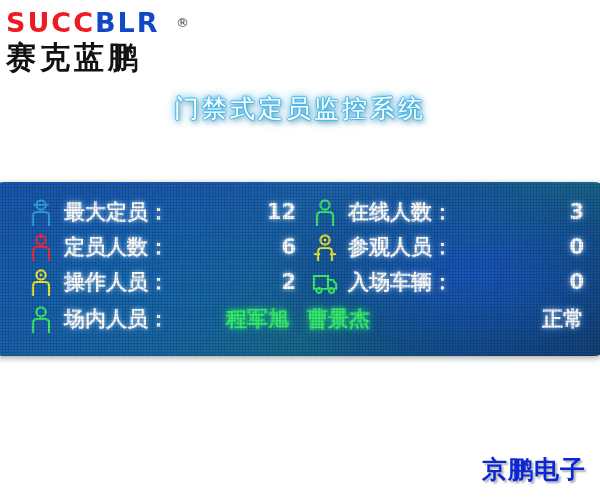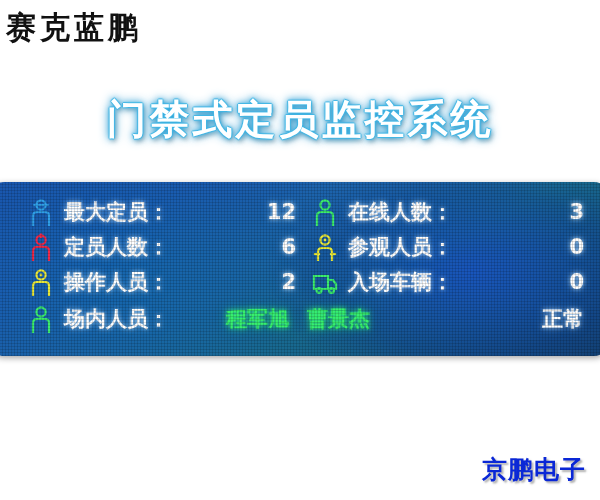--- a/index.html
+++ b/index.html
@@ -56,22 +56,22 @@
   }
 
   
   #title {
     position: absolute;
     left: 0;
     top: 92px;
     width: 600px;
     text-align: center;
     font-family: "DejaVu Sans", "Liberation Sans", sans-serif;
-    font-size: 40px;
-    font-weight: bold;
+    font-size: 25px;
+    font-weight: normal;
     letter-spacing: 3px;
     color: #ffffff;
     text-shadow:
       0 0 1px #58c8ef,
       1px 0 1px #3fb4e4,
       -1px 0 1px #3fb4e4,
       0 1px 1px #3fb4e4,
       0 -1px 1px #3fb4e4,
       0 0 6px #29a6dd,
       0 0 11px #1f8fc9,
@@ -188,20 +188,24 @@
     letter-spacing: 1px;
     text-shadow: 2px 2px 2px rgba(150,150,150,0.75);
     white-space: nowrap;
     text-align: right;
   }
 </style>
 </head>
 <body>
 
 <div id="brand">
+  <div id="brand-wordmark">
+    <span class="wm-red">SUCC</span><span class="wm-blue">BLR</span>
+    <span id="brand-rmark">®</span>
+  </div>
   <div id="brand-cn">赛克蓝鹏</div>
 </div>
 
 <div id="title">门禁式定员监控系统</div>
 
 <div id="led-panel">
 <div id="led-inner">
 
   <div class="led-row col-left row-1">
     <span class="led-icon">

